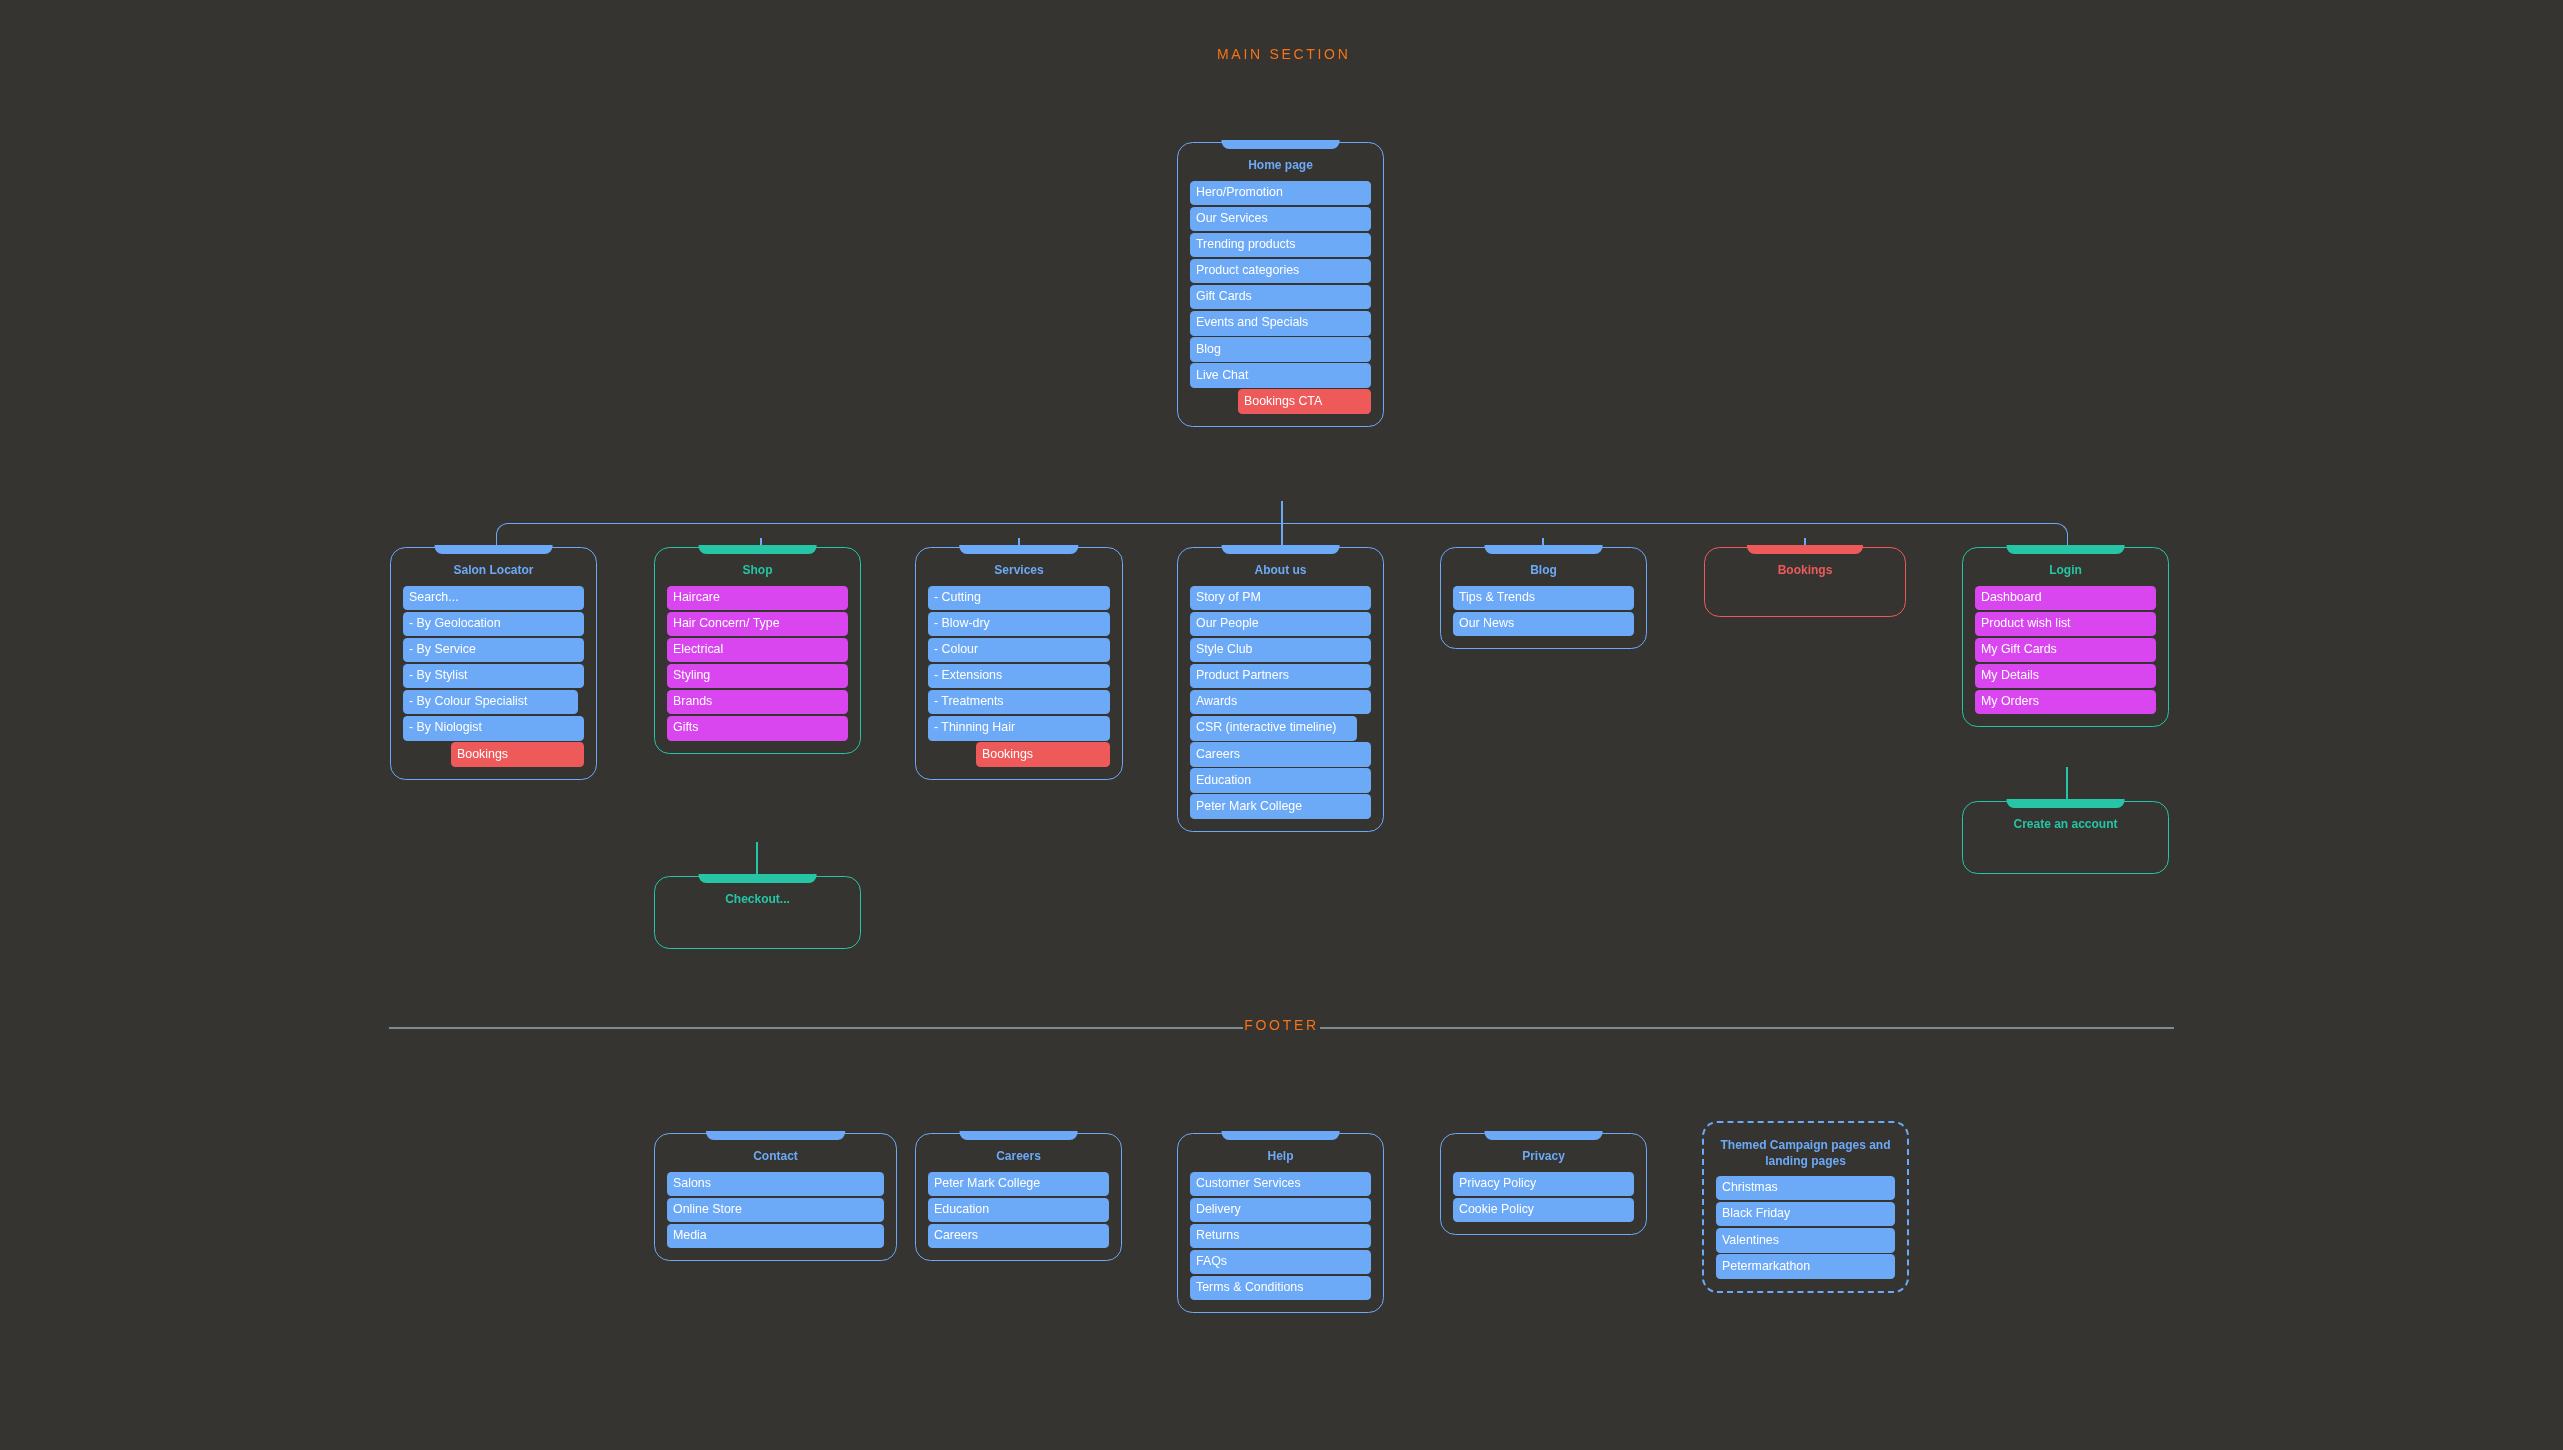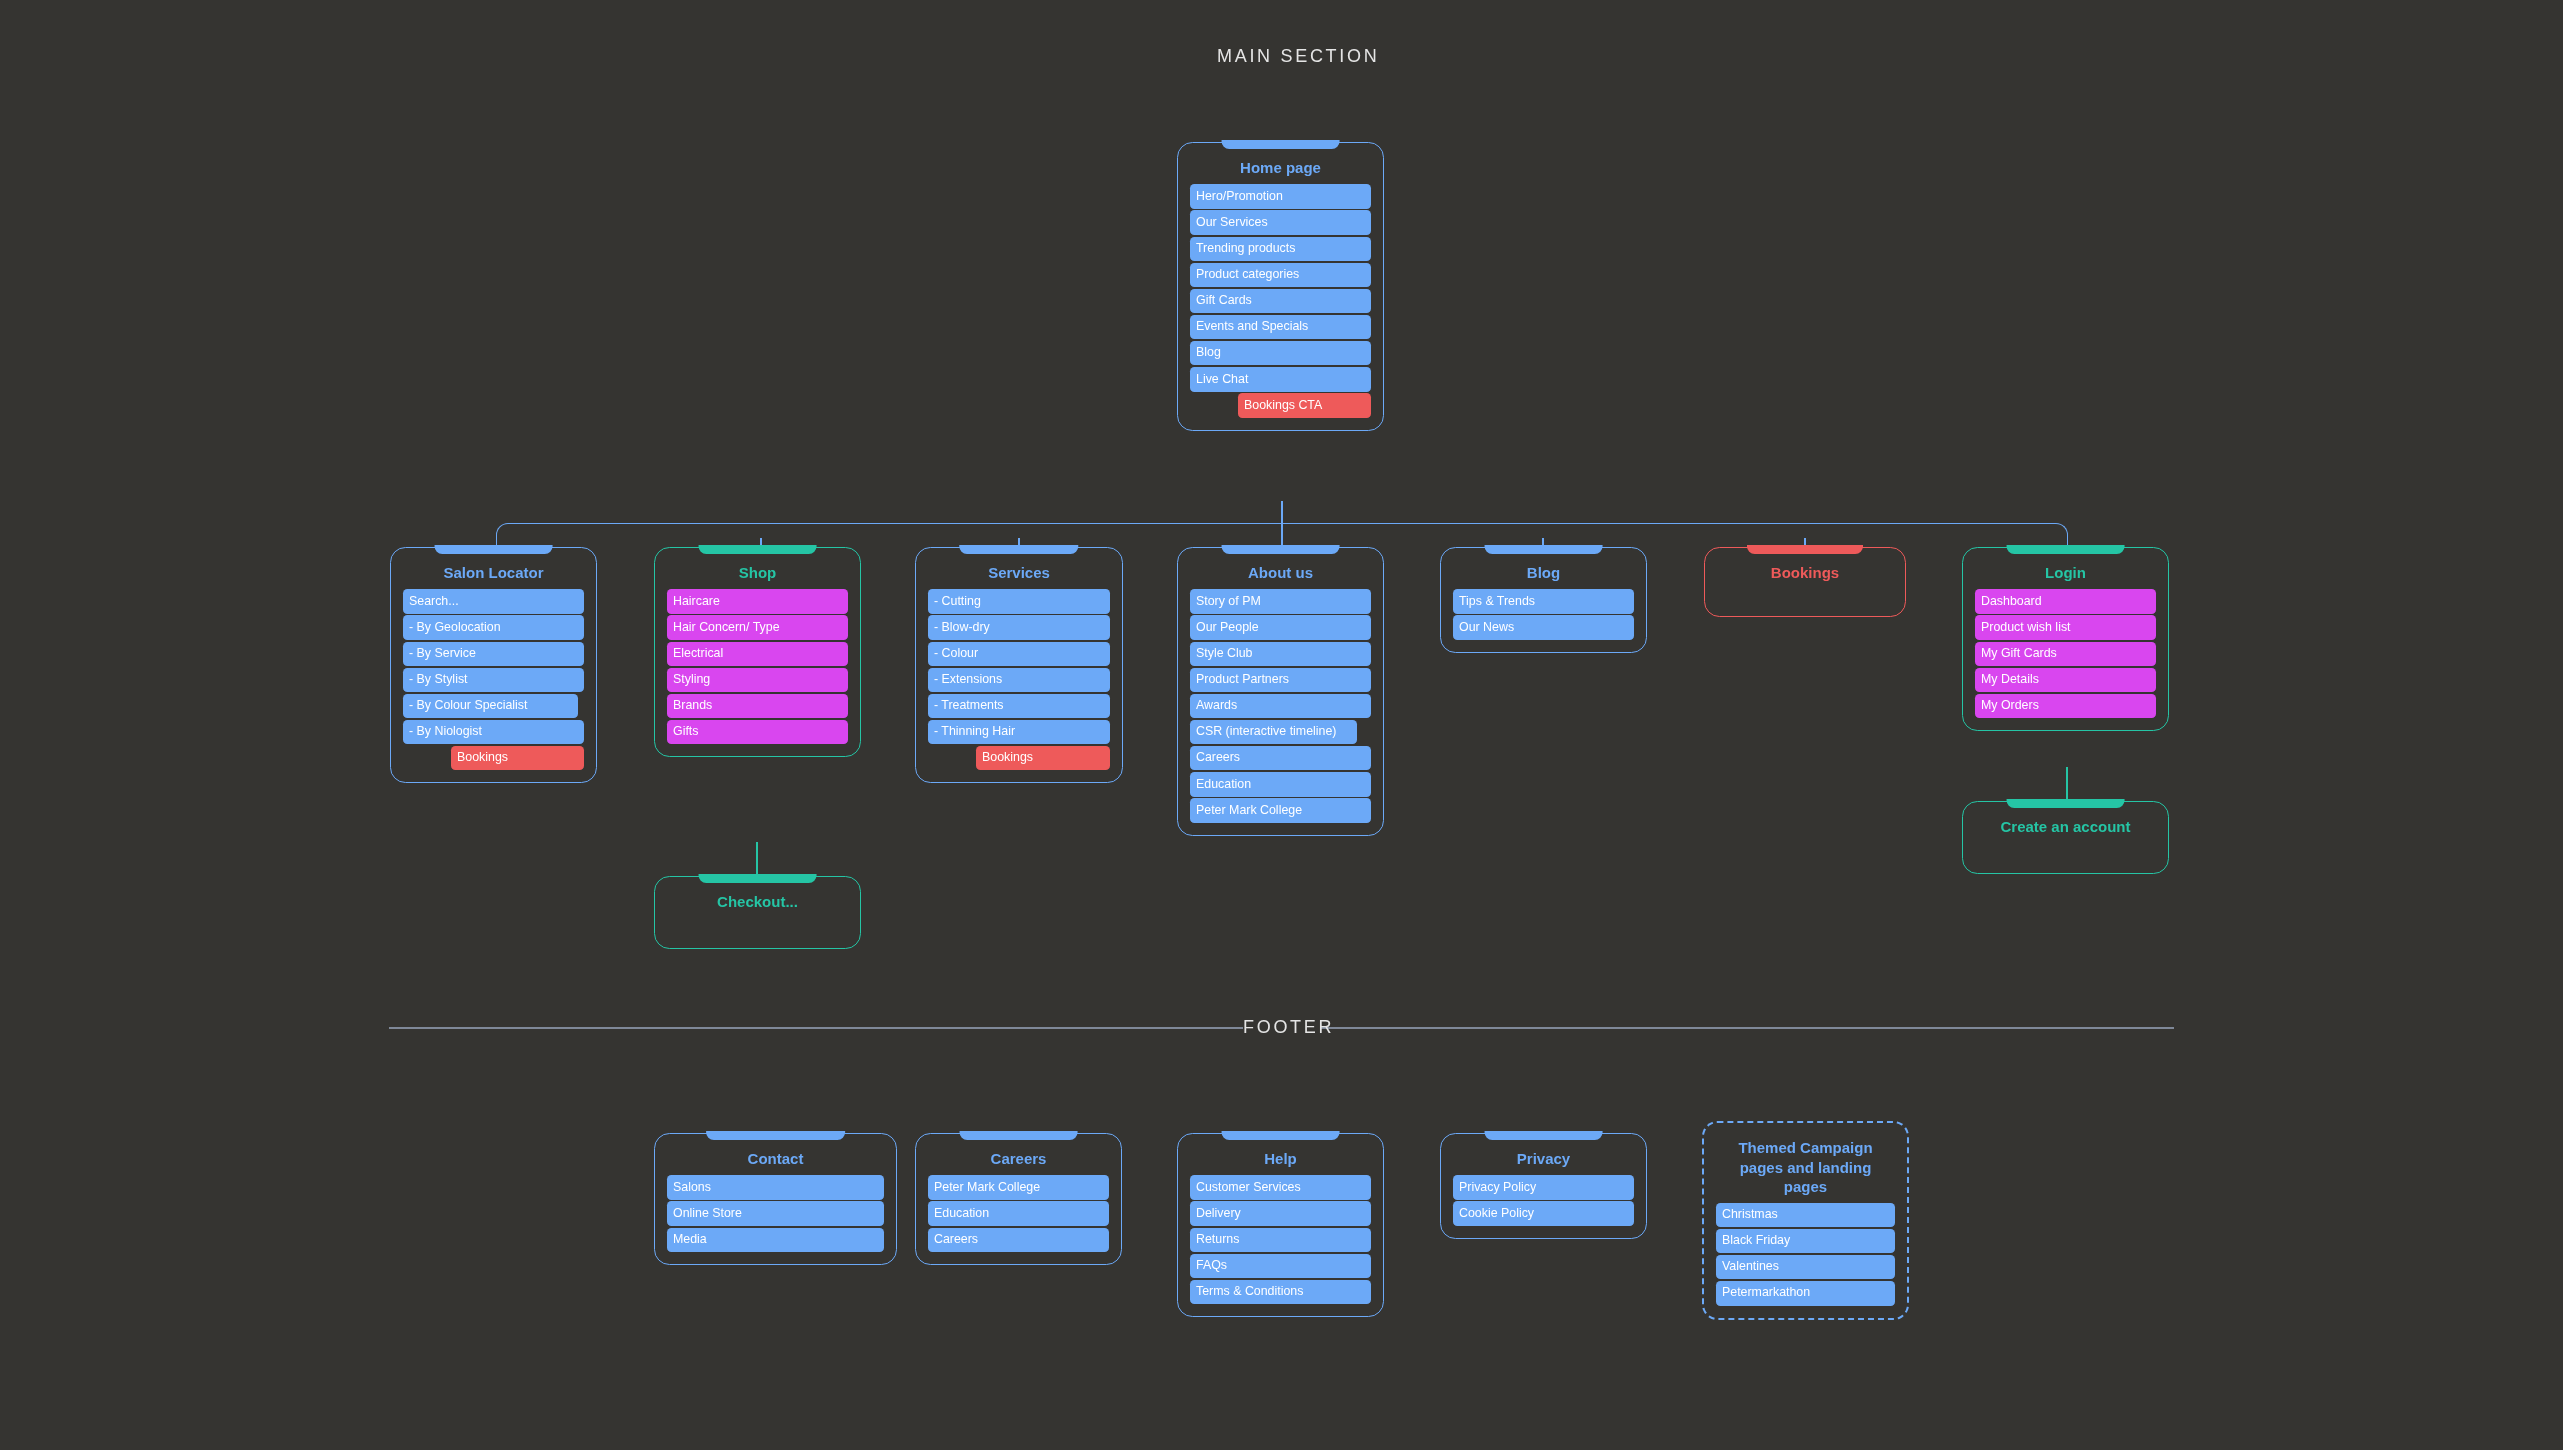--- a/index.html
+++ b/index.html
@@ -7,22 +7,22 @@
     width: 2563px; height: 1451px;
     background: #353431;
     font-family: "Liberation Sans", sans-serif;
     overflow: hidden;
   }
   #stage { position: relative; width: 2563px; height: 1451px; }
 
   
   .section-label {
     position: absolute;
-    color: #e5e5e5;
-    font-size: 18px;
+    color: #f97316;
+    font-size: 14px;
     font-weight: 500;
     letter-spacing: 2.7px;
     white-space: nowrap;
   }
   .footer-rule {
     position: absolute;
     height: 1.7px;
     background: #7F8898;
     top: 1027px;
   }
@@ -69,21 +69,21 @@
     width: 58%;
     background: #6CA9F7;
     border-bottom-left-radius: 7.7px;
     border-bottom-right-radius: 7.7px;
   }
   .card.teal > .notch { background: #25C5A5; }
   .card.red  > .notch { background: #EE5A5A; }
 
   .card-title {
     text-align: center;
-    font-size: 15px;
+    font-size: 12px;
     font-weight: bold;
     color: #6CA9F7;
     margin: 5.1px 0 6.8px 0;
     line-height: 1.28;
   }
   .card.teal .card-title { color: #25C5A5; }
   .card.red  .card-title { color: #EE5A5A; }
 
   .rows { display: flex; flex-direction: column; gap: 1.7px; }
   .row {

